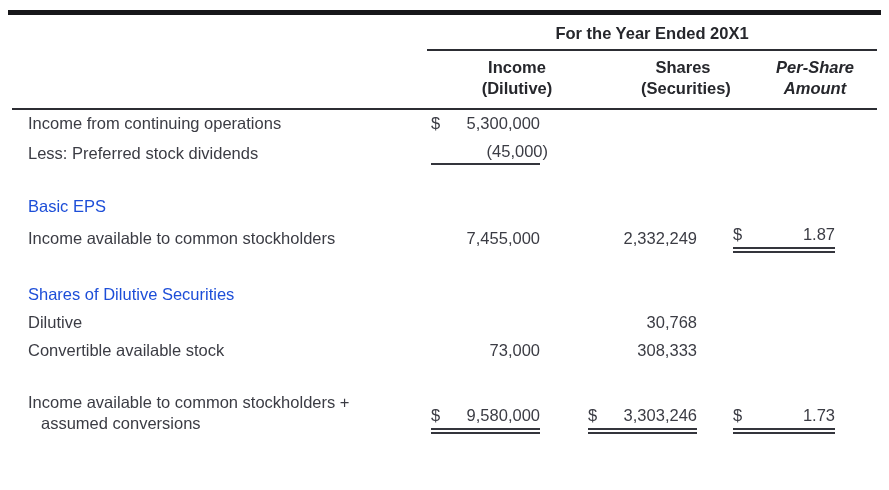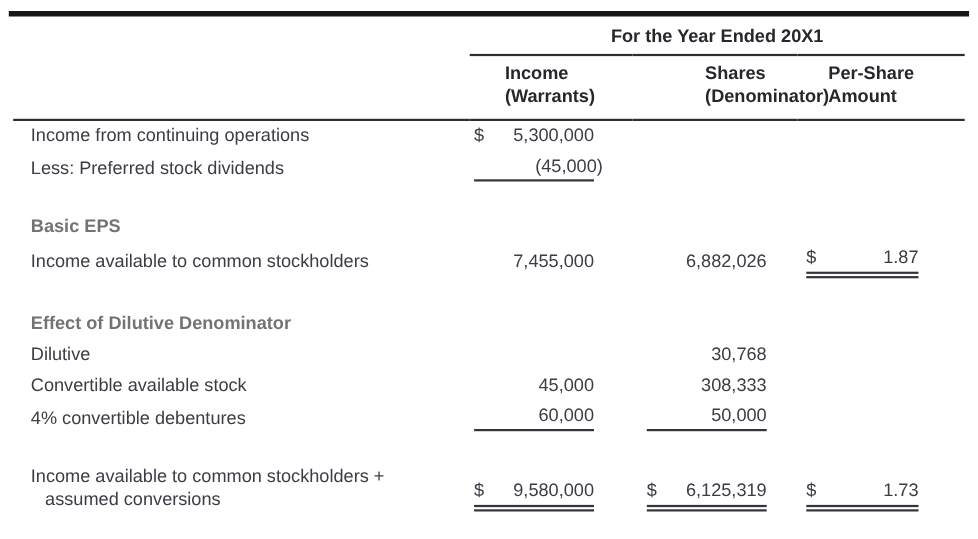--- a/index.html
+++ b/index.html
@@ -58,34 +58,35 @@
     color: #26272c;
     padding: 8px 0 5px 0;
     border-bottom: 2px solid #2c2d33;
   }
   tr.colheads th, tr.colheads td {
     border-bottom: 2.5px solid #2c2d33;
     padding-top: 6px;
     padding-bottom: 9px;
   }
   tr.colheads th {
+    text-align: center;
     font-weight: bold;
     color: #26272c;
   }
   th.h-income   { padding-left: 32px; }
   th.h-shares   { padding-left: 66px; }
-  th.h-pershare { padding-left: 28px; }
+  th.h-pershare { padding-left: 28px; font-style: italic; }
 
   
   tr.r td { padding-top: 3px; padding-bottom: 4px; }
   td.lbl  { padding-left: 16px; margin-top: 26px; }
   td.section {
     padding-left: 16px;
-    font-weight: bold;
-    color: #737373;
+    font-weight: normal;
+    color: #1d4ed8;
   }
   tr.gap td       { height: 24px; padding: 0; }
 
   
   td.num-income   { padding-left: 4px;  padding-right: 35px; }
   td.num-shares   { padding-left: 13px; padding-right: 28px; }
   td.num-pershare { padding-left: 8px;  padding-right: 42px; }
 
   .amt {
     display: flex;
@@ -119,25 +120,25 @@
     </colgroup>
     <thead>
       <tr>
         <td></td>
         <th class="spanner" colspan="3">For the Year Ended 20X1</th>
       </tr>
       <tr class="colheads">
         <td></td>
         <th class="h-income">
           <div>Income</div>
-          <div>(Warrants)</div>
+          <div>(Dilutive)</div>
         </th>
         <th class="h-shares">
           <div>Shares</div>
-          <div>(Denominator)</div>
+          <div>(Securities)</div>
         </th>
         <th class="h-pershare">
           <div>Per-Share</div>
           <div>Amount</div>
         </th>
       </tr>
     </thead>
     <tbody>
 
       <tr class="r">
@@ -176,105 +177,89 @@
         <td class="lbl">Income available to common stockholders</td>
         <td class="num-income">
           <div class="amt">
             <span class="cur"></span>
             <span class="val">7,455,000</span>
           </div>
         </td>
         <td class="num-shares">
           <div class="amt">
             <span class="cur"></span>
-            <span class="val">6,882,026</span>
+            <span class="val">2,332,249</span>
           </div>
         </td>
         <td class="num-pershare">
           <div class="amt u2">
             <span class="cur">$</span>
             <span class="val">1.87</span>
           </div>
         </td>
       </tr>
 
       <tr class="gap">
           <td colspan="4"></td>
         </tr>
 
       <tr class="r">
-        <td class="section" colspan="4">Effect of Dilutive Denominator</td>
+        <td class="section" colspan="4">Shares of Dilutive Securities</td>
       </tr>
 
       <tr class="r">
         <td class="lbl">Dilutive</td>
         <td class="num-income"></td>
         <td class="num-shares">
           <div class="amt">
             <span class="cur"></span>
             <span class="val">30,768</span>
           </div>
         </td>
         <td class="num-pershare"></td>
       </tr>
 
       <tr class="r">
         <td class="lbl">Convertible available stock</td>
         <td class="num-income">
           <div class="amt">
             <span class="cur"></span>
-            <span class="val">45,000</span>
+            <span class="val">73,000</span>
           </div>
         </td>
         <td class="num-shares">
           <div class="amt">
             <span class="cur"></span>
             <span class="val">308,333</span>
           </div>
         </td>
         <td class="num-pershare"></td>
       </tr>
 
-      <tr class="r">
-        <td class="lbl">4% convertible debentures</td>
-        <td class="num-income">
-          <div class="amt u1">
-            <span class="cur"></span>
-            <span class="val">60,000</span>
-          </div>
-        </td>
-        <td class="num-shares">
-          <div class="amt u1">
-            <span class="cur"></span>
-            <span class="val">50,000</span>
-          </div>
-        </td>
-        <td class="num-pershare"></td>
-      </tr>
 
       <tr class="gap">
           <td colspan="4"></td>
         </tr>
 
 
       <tr class="r tall">
         <td class="lbl">
           <div>Income available to common stockholders +</div>
           <div class="indent">assumed conversions</div>
         </td>
         <td class="num-income">
           <div class="amt u2">
             <span class="cur">$</span>
             <span class="val">9,580,000</span>
           </div>
         </td>
         <td class="num-shares">
           <div class="amt u2">
             <span class="cur">$</span>
-            <span class="val">6,125,319</span>
+            <span class="val">3,303,246</span>
           </div>
         </td>
         <td class="num-pershare">
           <div class="amt u2">
             <span class="cur">$</span>
             <span class="val">1.73</span>
           </div>
         </td>
       </tr>
 

